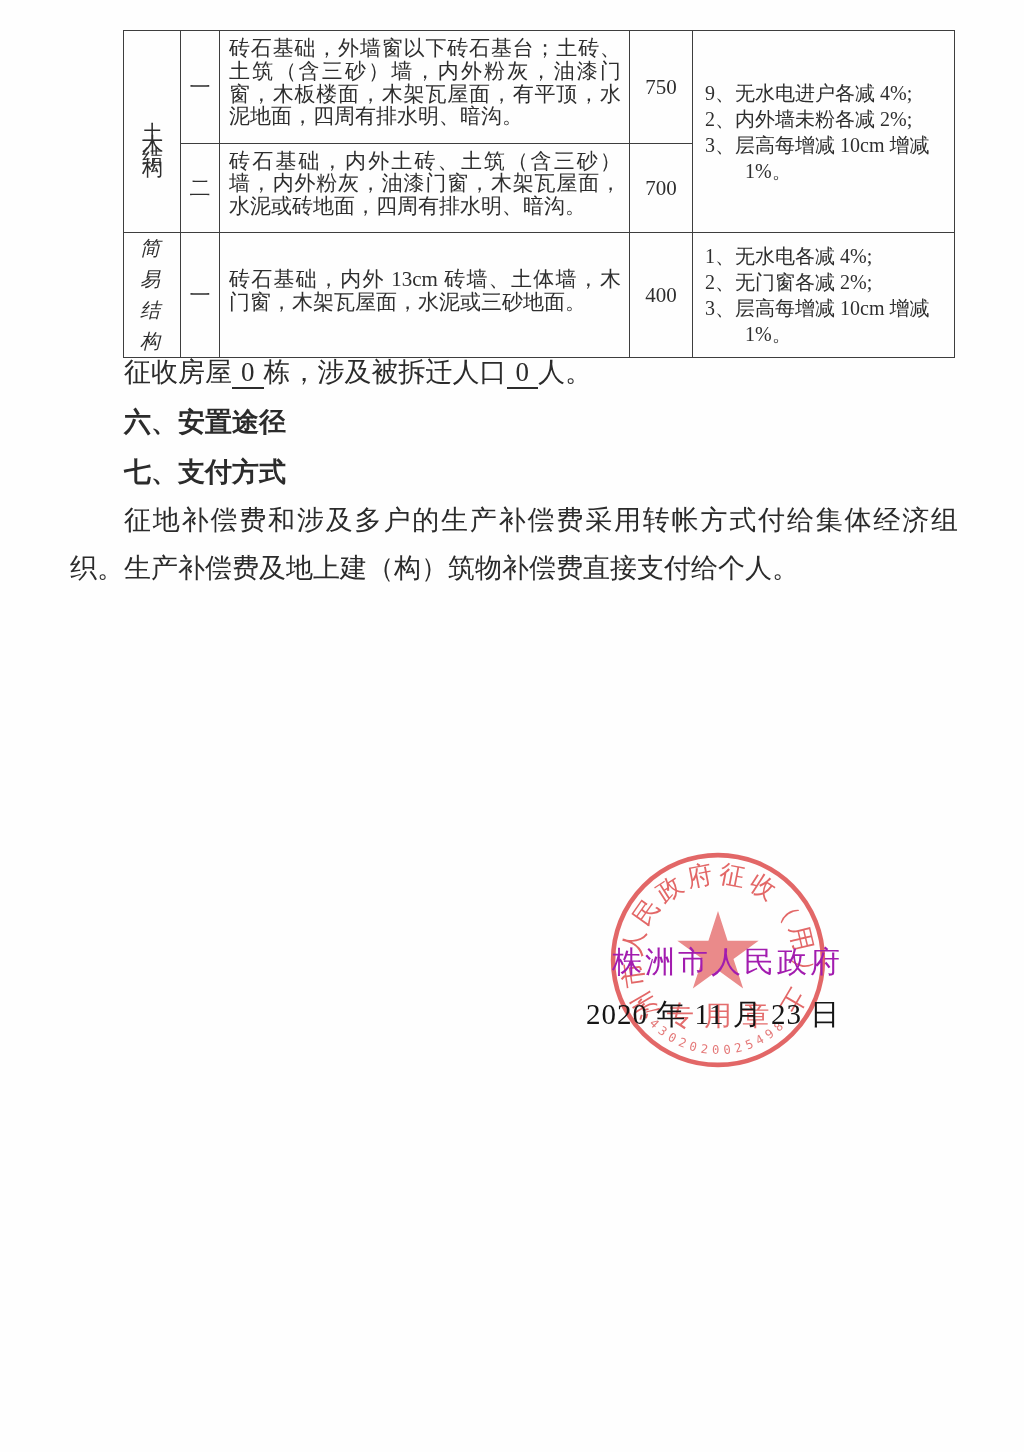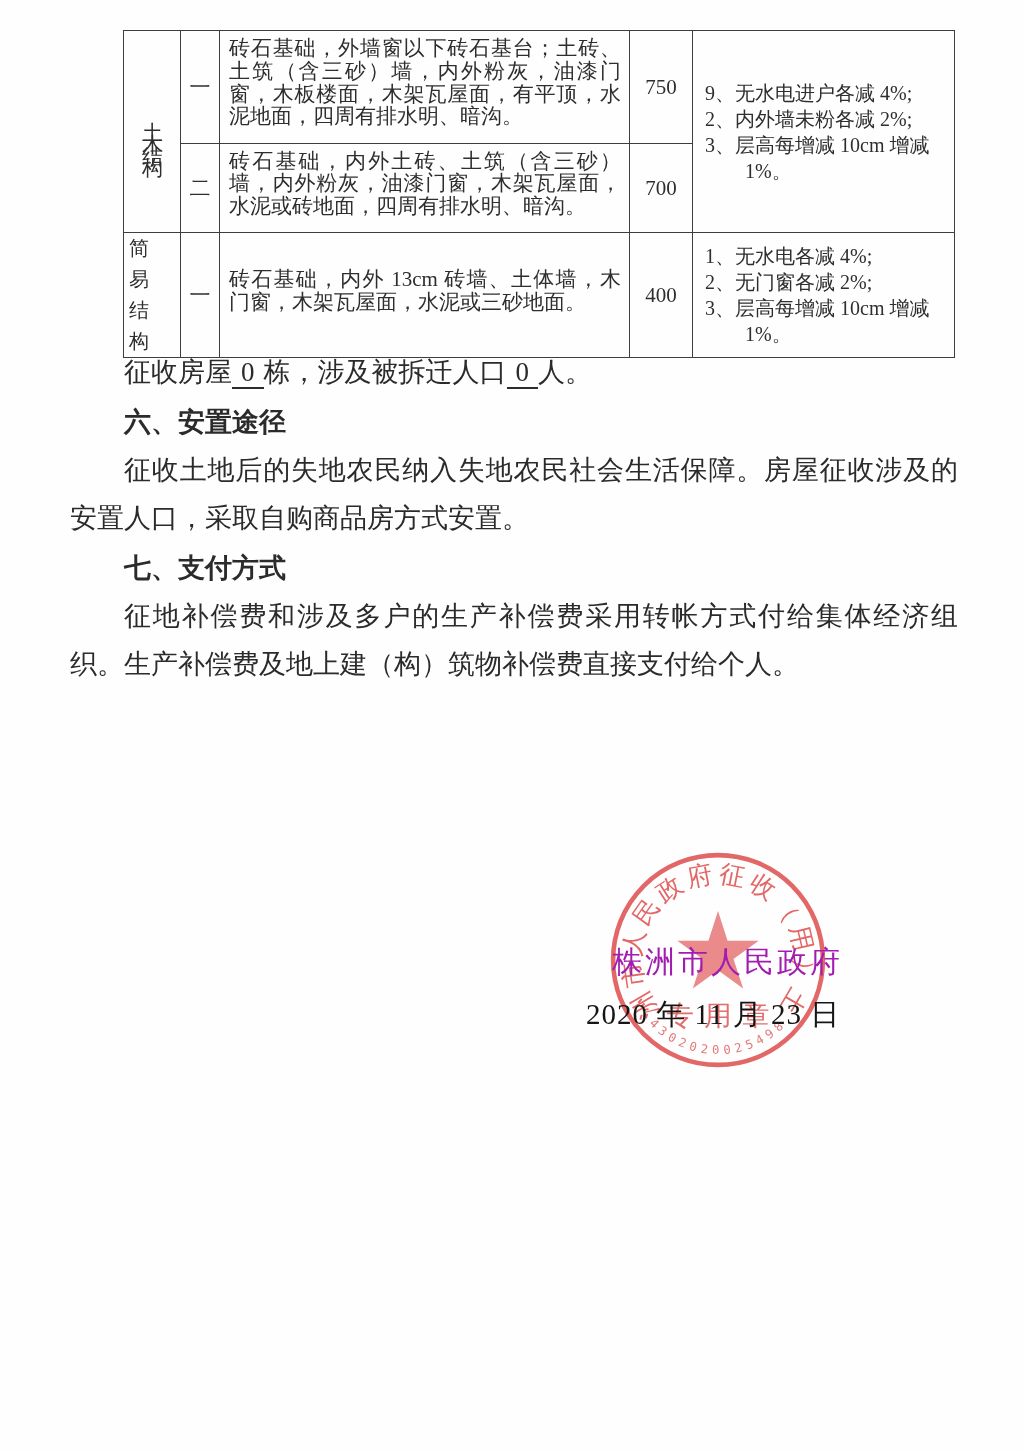--- a/index.html
+++ b/index.html
@@ -16,21 +16,21 @@
   table.comp td{
     border:1.6px solid #3e3e3e;vertical-align:middle;
     font-size:21px;line-height:22.6px;color:#2e2e2e;
   }
   tr.r1{height:113px;} tr.r2{height:89px;} tr.r3{height:105px;}
   td.cat{text-align:center;padding:0;}
   .vert{
     writing-mode:vertical-rl;text-orientation:upright;
     display:inline-block;font-size:21px;letter-spacing:12px;line-height:1;
   }
-  .cat2{display:inline-block;width:46px;font-size:20px;line-height:31px;letter-spacing:4px;text-align:left;}
+  .cat2{display:inline-block;width:46px;font-size:20px;line-height:31px;letter-spacing:4px;text-align:center;font-style:italic;}
   td.grade{text-align:center;font-size:21px;}
   td.desc{padding:3px 8px 12px 9px;text-align:justify;margin-top:48px;}
   td.price{text-align:center;font-size:22px;font-family:"Liberation Serif","DejaVu Serif",serif;}
   td.notes{padding:4px 8px 4px 12px;}
   .note-item{
     font-size:20px;line-height:26px;
     padding-left:2em;text-indent:-2em;text-align:left;
   }
   
   .doc-body{
@@ -101,21 +101,20 @@
         <div class="note-item">2、无门窗各减 2%;</div>
         <div class="note-item">3、层高每增减 10cm 增减 1%。</div>
       </td>
     </tr>
   </tbody>
     </table>
 
   <div class="doc-body">
     <p><span>征收房屋</span><span class="num-u">0</span><span>栋，涉及被拆迁人口</span><span class="num-u">0</span><span>人。</span></p>
     <p class="hd">六、安置途径</p>
-    <p>征收土地后的失地农民纳入失地农民社会生活保障。房屋征收涉及的安置人口，采取自购商品房方式安置。</p>
     <p class="hd">七、支付方式</p>
     <p>征地补偿费和涉及多户的生产补偿费采用转帐方式付给集体经济组织。生产补偿费及地上建（构）筑物补偿费直接支付给个人。</p>
   </div>
 
   <div class="seal-wrap">
     <svg width="220" height="220" viewBox="0 0 216 216">
       <defs>
         <path id="arcTop" d="M 46,152 A 76,76 0 1 1 170,152" fill="none"></path>
         <path id="arcBottom" d="M 28,154 A 92,92 0 0 0 188,154" fill="none"></path>
       </defs>

